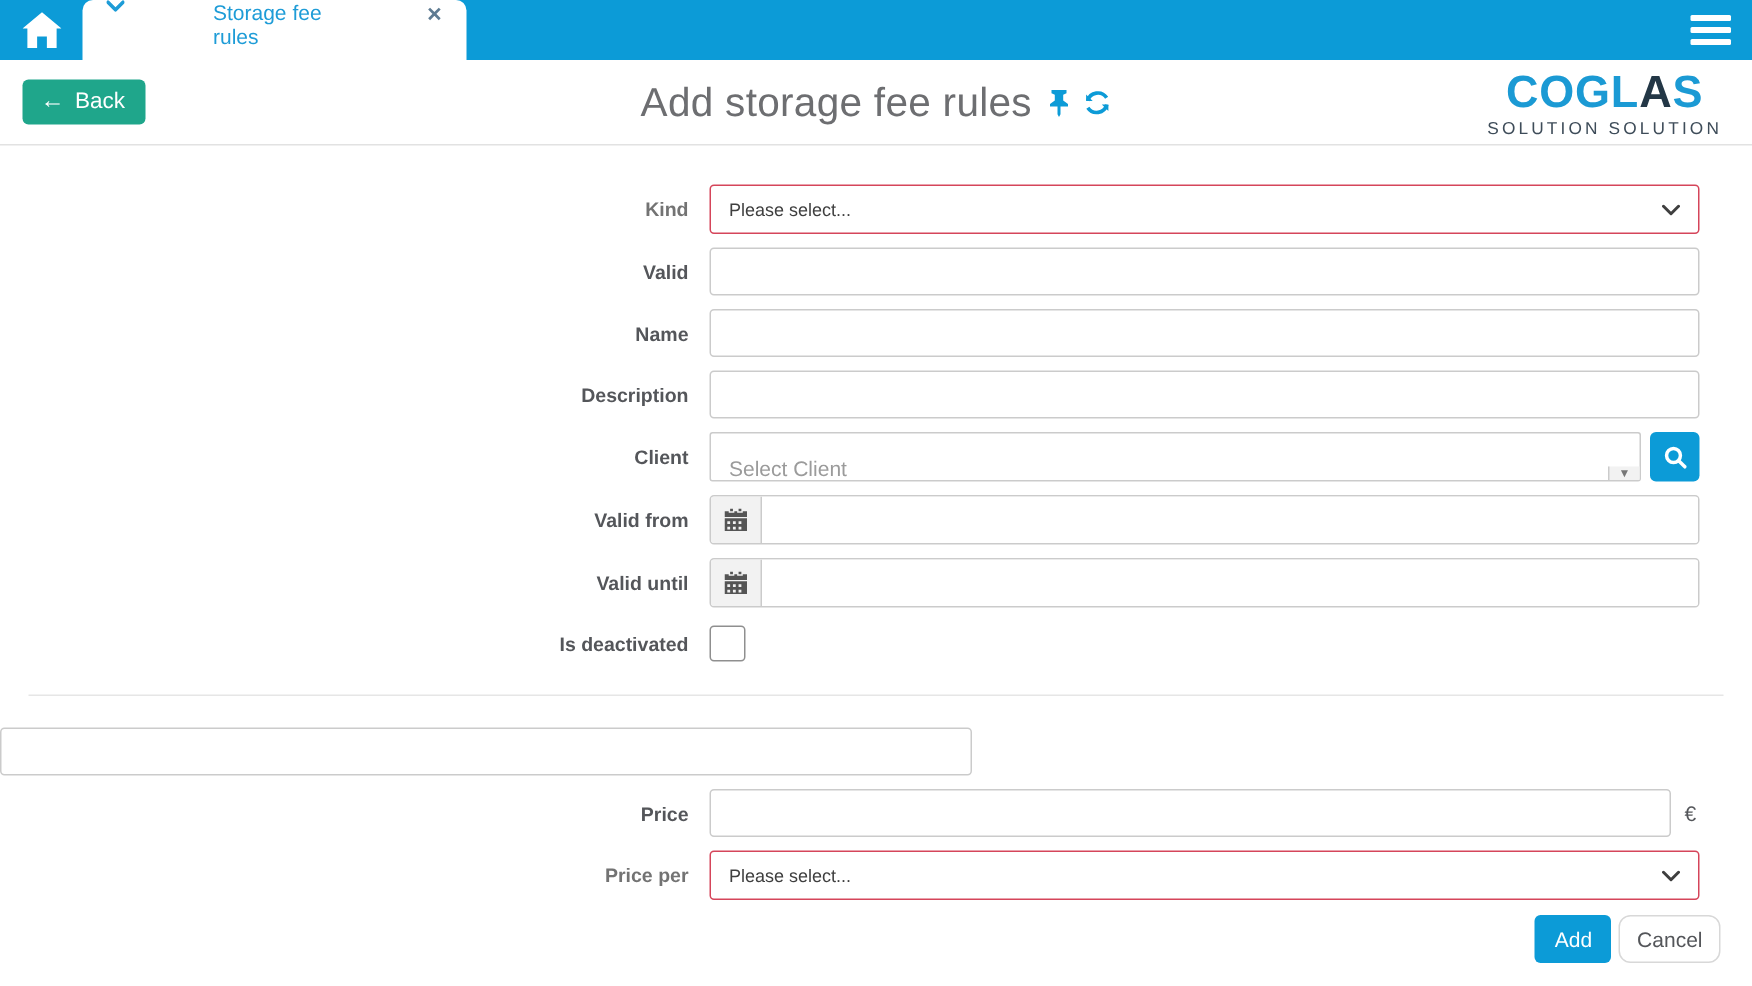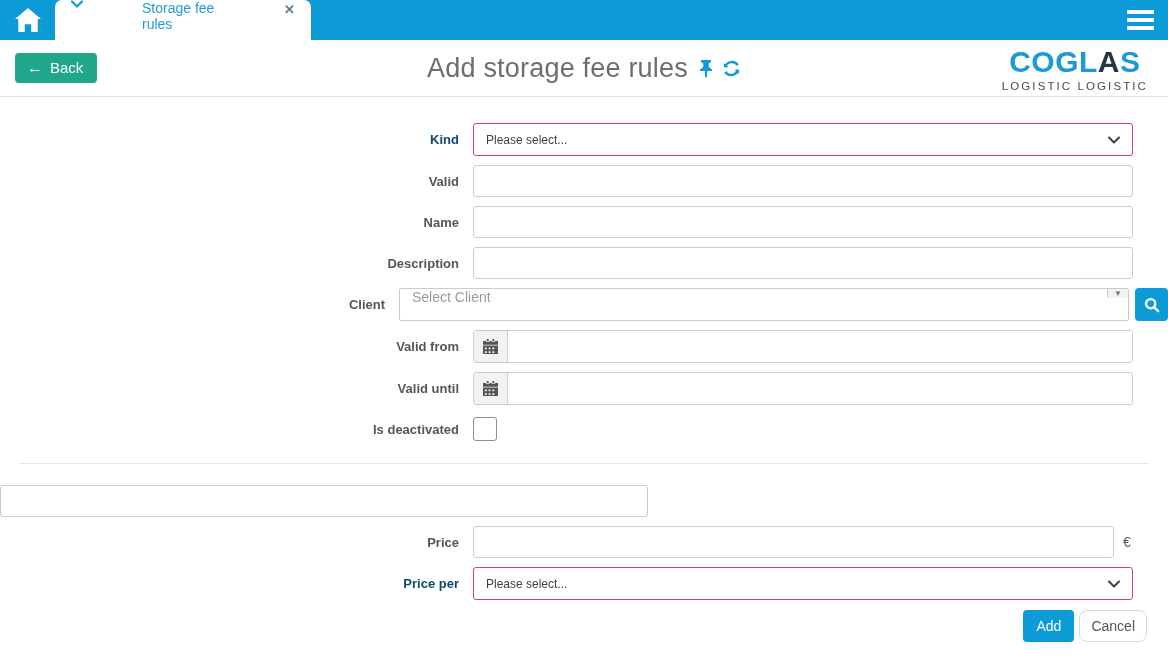--- a/index.html
+++ b/index.html
@@ -24,32 +24,32 @@
   .title-icons { display: flex; align-items: center; gap: 8px; pointer-events: auto; }
   .logo { position: absolute; right: 20px; top: 7px; text-align: center; }
   .logo-brand { font-size: 30px; font-weight: bold; color: #1B9AD4; letter-spacing: 0.5px; line-height: 1; }
   .logo-brand .dark { color: #233746; }
   .logo-tagline { font-size: 11.5px; color: #3E4C59; letter-spacing: 2.1px; margin-top: 3px; }
 
   
   .form-area { padding-top: 26px; }
   .frow { display: flex; align-items: center; margin-bottom: 9px; }
   .flabel { width: 473px; text-align: right; padding-right: 14px; font-size: 13px; font-weight: bold; color: #54565A; }
-  .flabel.req { color: #0c4a6e; }
+  .flabel.req { color: #737373; }
   .fcontrol { display: flex; align-items: center; }
 
   .inp { height: 32px; border: 1px solid #CBCBCB; border-radius: 3px; background: #fff; font-size: 14px; color: #3F3F3F; padding: 0 12px; font-family: inherit; outline: none; }
   .inp::placeholder { color: #9B9B9B; }
   .w-full { width: 660px; }
 
   .select-box { width: 660px; height: 33px; border: 1px solid #D5455A; border-radius: 3px; display: flex; align-items: center; padding: 0 12px; cursor: pointer; background: #fff; }
   .select-text { font-size: 12px; color: #3F3F3F; flex: 1; }
   .select-caret { color: #3F3F3F; display: flex; }
 
-  .client-group { display: flex; align-items: flex-start; width: 730px; height: 33px; border: 1px solid #CBCBCB; border-radius: 2px; background: #fff; }
+  .client-group { display: flex; align-items: flex-end; width: 621px; height: 33px; border: 1px solid #CBCBCB; border-radius: 2px; background: #fff; }
   .client-input { flex: 1; border: none; font-size: 14px; color: #3F3F3F; padding: 0 12px; outline: none; font-family: inherit; background: transparent; }
   .client-input::placeholder { color: #9B9B9B; }
   .client-arrow { width: 21px; background: #F2F2F2; border-left: 1px solid #CBCBCB; display: flex; align-items: center; justify-content: center; color: #777; font-size: 8px; cursor: pointer; }
   .search-btn { width: 33px; height: 33px; margin-left: 6px; background: #0C9BD7; border: none; border-radius: 4px; display: flex; align-items: center; justify-content: center; cursor: pointer; }
 
   .date-group { display: flex; align-items: stretch; width: 660px; height: 33px; border: 1px solid #CBCBCB; border-radius: 3px; background: #fff; overflow: hidden; }
   .date-prepend { width: 34px; background: #F2F2F2; border-right: 1px solid #CBCBCB; display: flex; align-items: center; justify-content: center; cursor: pointer; }
   .date-input { flex: 1; border: none; outline: none; font-size: 14px; padding: 0 12px; font-family: inherit; }
 
   .checkbox { width: 24px; height: 24px; border: 1px solid #8F8F8F; border-radius: 3px; background: #fff; cursor: pointer; }
@@ -109,21 +109,21 @@
           <path d="M16.6 6.5A7.4 7.4 0 0 0 3.3 8.6"></path>
             <path d="M3.4 13.5a7.4 7.4 0 0 0 13.3-2.1"></path>
           <path d="M2.6 4.2v4.6h4.6" stroke-width="0" fill="#0C9BD7" transform="translate(-0.4,0)"></path>
           <path d="M17.4 15.8v-4.6h-4.6" stroke-width="0" fill="#0C9BD7" transform="translate(0.4,0)"></path>
         </svg>
       </span>
     </span>
   </div>
   <div class="logo">
     <div class="logo-brand"><span>COGL</span><span class="dark">A</span><span>S</span></div>
-    <div class="logo-tagline">LOGISTIC LOGISTIC</div>
+    <div class="logo-tagline">SOLUTION SOLUTION</div>
   </div>
 </div>
 
 <div class="form-area">
 
   <div class="frow">
     <div class="flabel req">Kind</div>
     <div class="fcontrol">
       <div class="select-box">
         <span class="select-text">Please select...</span>

